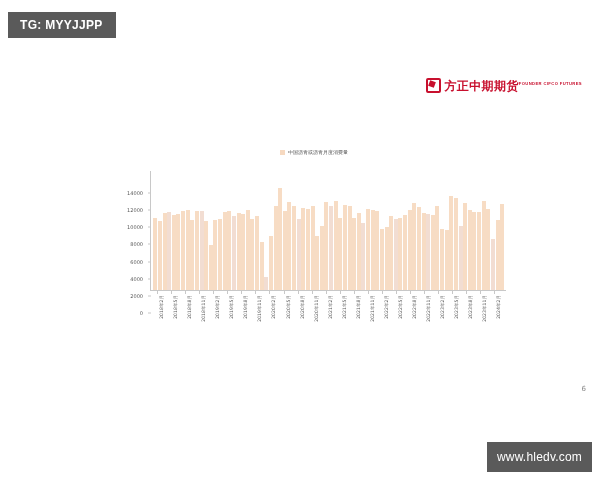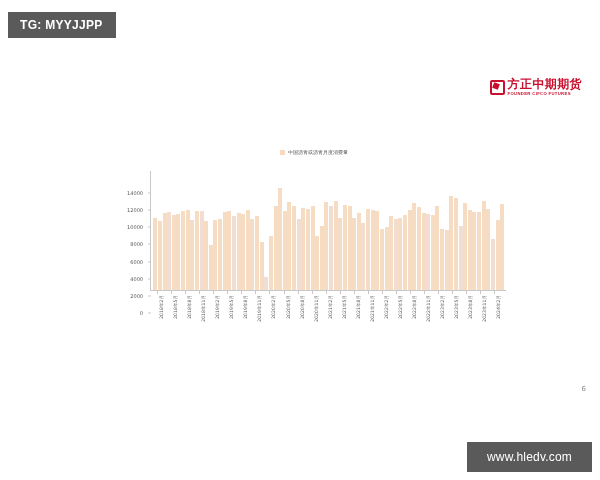--- a/index.html
+++ b/index.html
@@ -42,21 +42,21 @@
   
   .logo{position:absolute;right:18px;top:78px;display:flex;align-items:center;gap:3px;}
   .logo-mark{width:15px;height:15px;position:relative;}
   .logo-mark .outer{
     position:absolute;inset:0;border:2.2px solid #c8102e;border-radius:2px;
   }
   .logo-mark .inner{
     position:absolute;left:3px;top:3px;width:6px;height:6px;
     background:#c8102e;transform:rotate(20deg);
   }
-  .logo-text{display:flex;flex-direction:column;line-height:1;}
+  .logo-text{display:flex;flex-direction:row;line-height:1;}
   .logo-cn{font-size:12px;font-weight:bold;color:#c8102e;letter-spacing:.4px;}
   .logo-en{font-size:4.2px;font-weight:bold;color:#c8102e;letter-spacing:.35px;margin-top:2px;}
 
   
   .chart-area{
     position:absolute;left:108px;top:145px;width:412px;height:180px;
   }
   .chart-legend{
     position:absolute;left:0;right:0;top:4px;
     display:flex;justify-content:center;align-items:center;gap:3px;
@@ -108,21 +108,21 @@
   .page-num{
     position:absolute;right:14px;top:385px;
     font-size:7px;color:#8a8a8a;font-family:"DejaVu Sans",sans-serif;
   }
 
   
   .url-bar{
     position:absolute;right:8px;bottom:8px;
     background:#5a5a5a;color:#fff;
     font-size:12px;letter-spacing:.2px;
-    padding:9px 20px;line-height:1;
+    padding:9px 10px;line-height:1;
   }
 </style>
 </head>
 <body>
 
 <div class="slide">
 
   <div class="tg-tag">TG: MYYJJPP</div>
 
 

